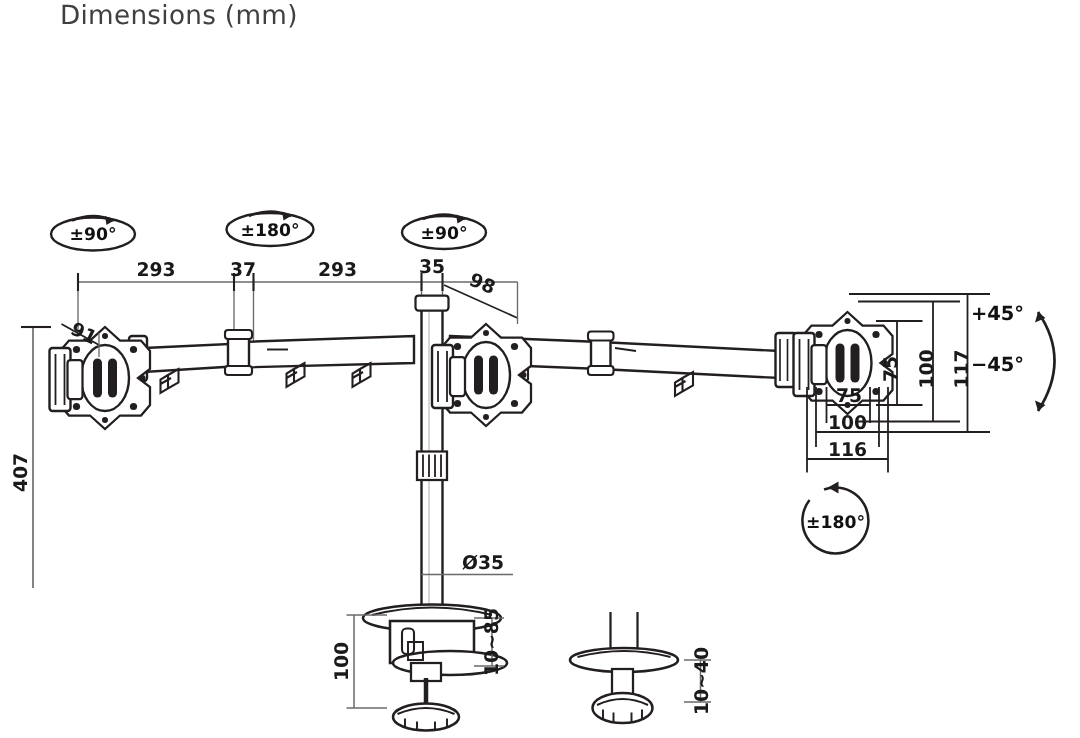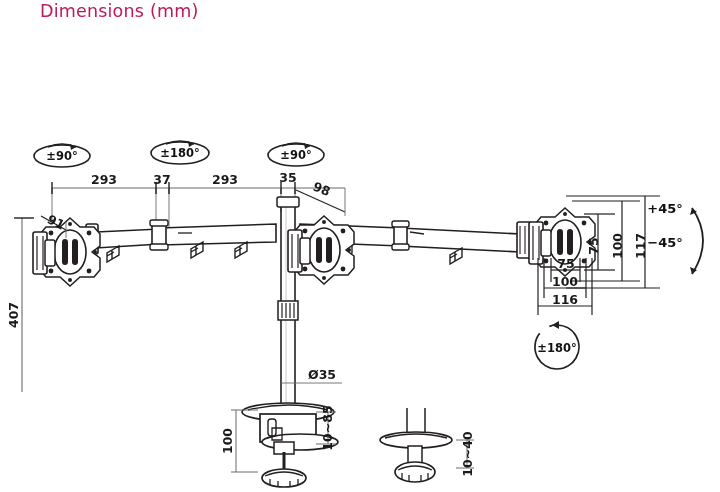--- a/index.html
+++ b/index.html
@@ -1,20 +1,20 @@
 <!DOCTYPE html>
 <html><head>
 <meta charset="utf-8">
 <style>
   html,body{margin:0;padding:0;background:#ffffff;}
   body{width:720px;height:492px;overflow:hidden;
        font-family:"DejaVu Sans","Liberation Sans",sans-serif;color:#231f20;}
   #stage{position:relative;width:720px;height:492px;background:#fff;}
   #title{position:absolute;left:40px;top:1px;font-size:17.5px;
-         letter-spacing:.2px;color:#be185d;white-space:nowrap;}
+         letter-spacing:.2px;color:#404040;white-space:nowrap;}
   svg{position:absolute;left:0;top:0;}
   .dimtxt{font-family:"DejaVu Sans","Liberation Sans",sans-serif;
           font-size:12.5px;fill:#1a1a1a;font-weight:700;}
   .rotxt{font-family:"DejaVu Sans","Liberation Sans",sans-serif;
          font-size:11.5px;fill:#111;font-weight:700;}
   .angtxt{font-family:"DejaVu Sans","Liberation Sans",sans-serif;
           font-size:13px;fill:#111;font-weight:700;}
 </style>
 </head>
 <body>

